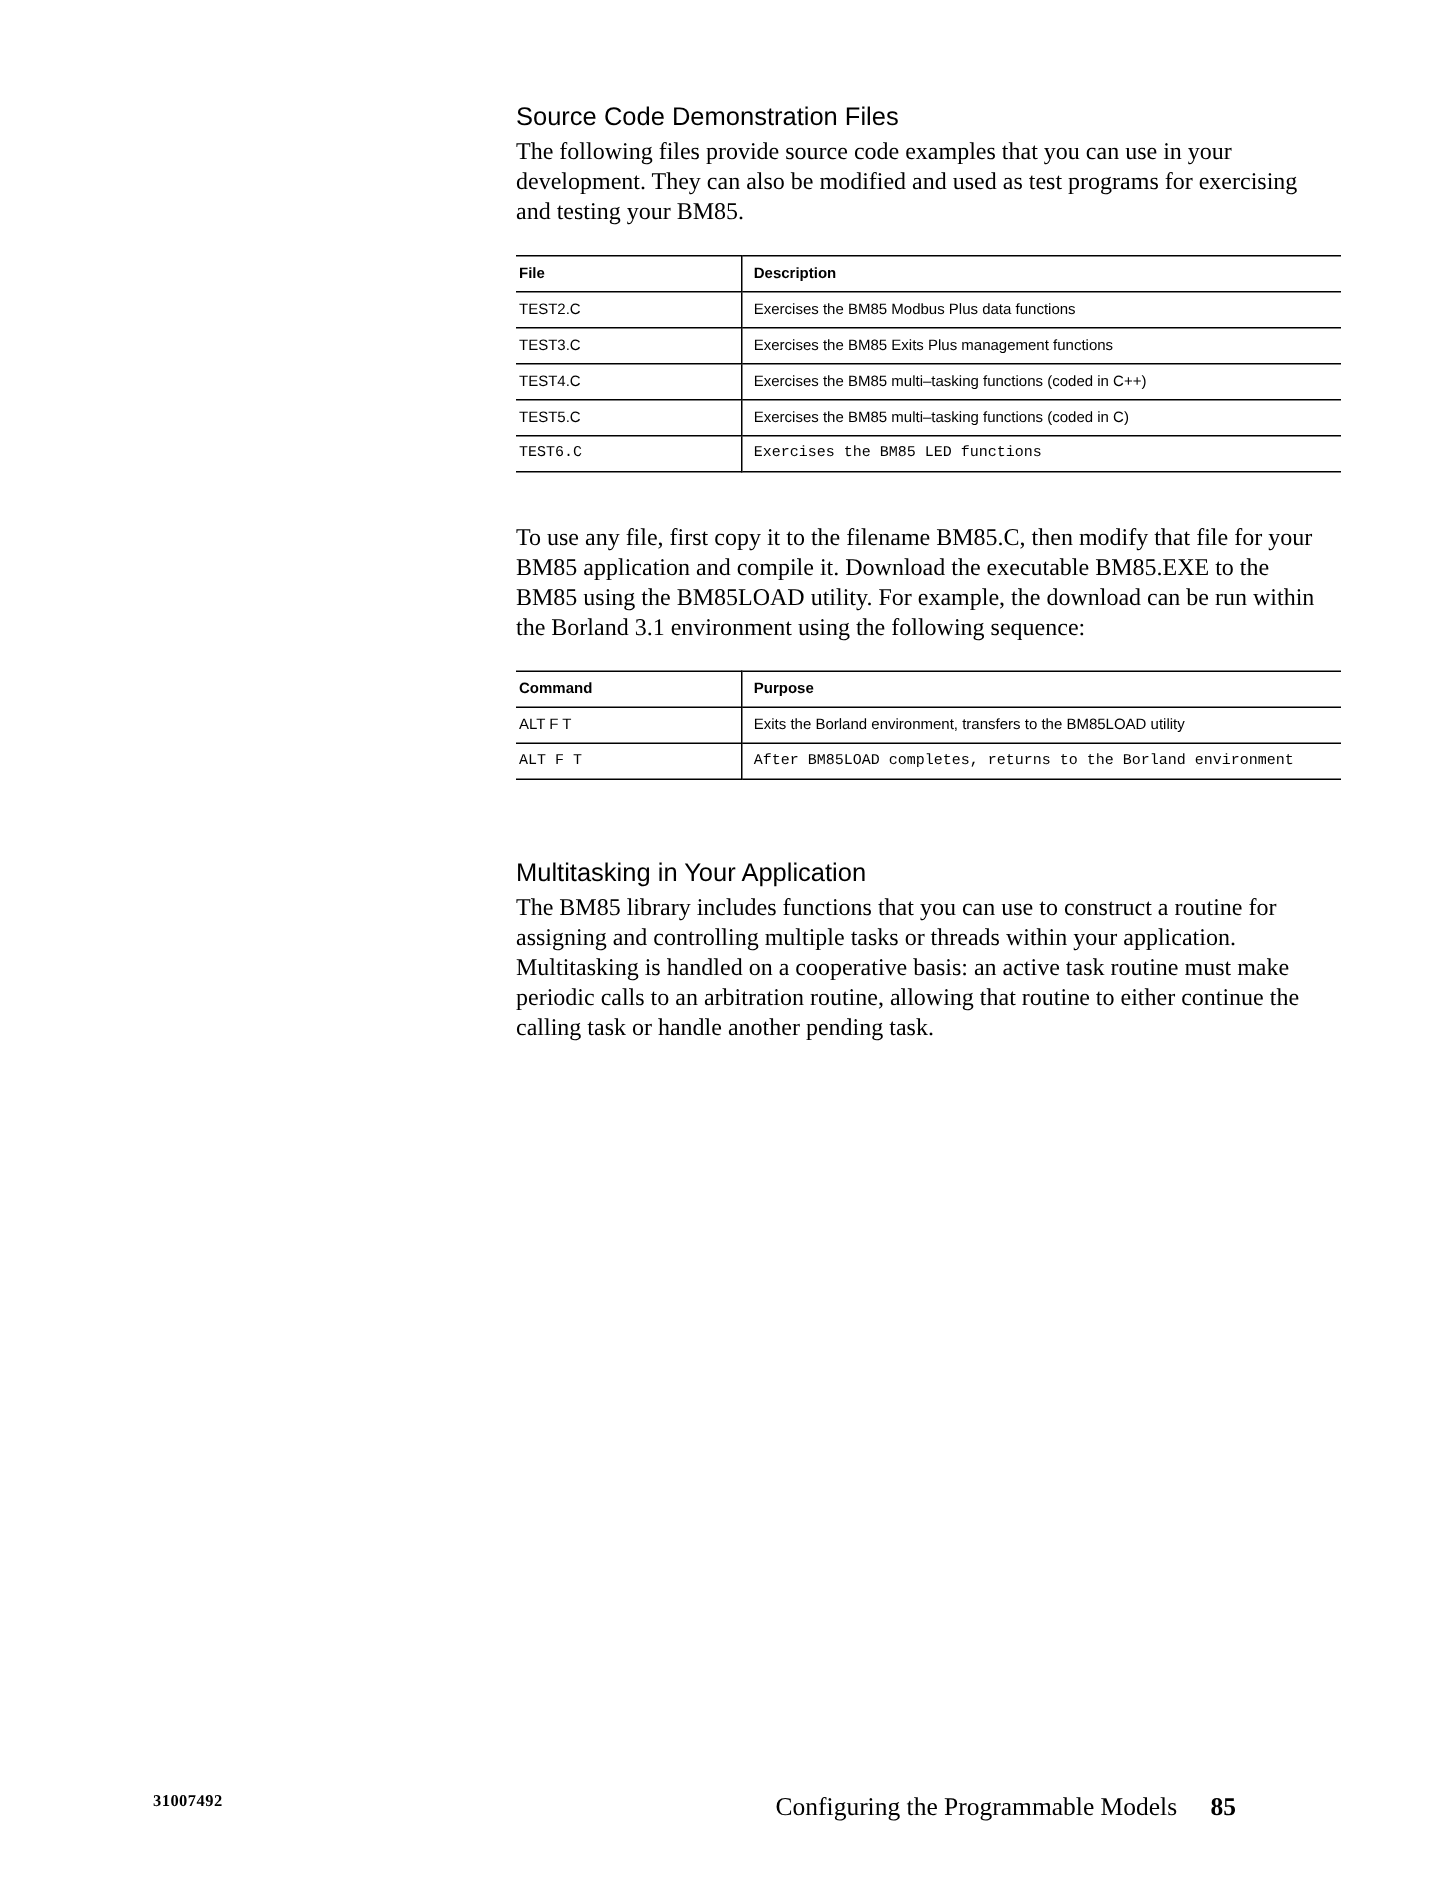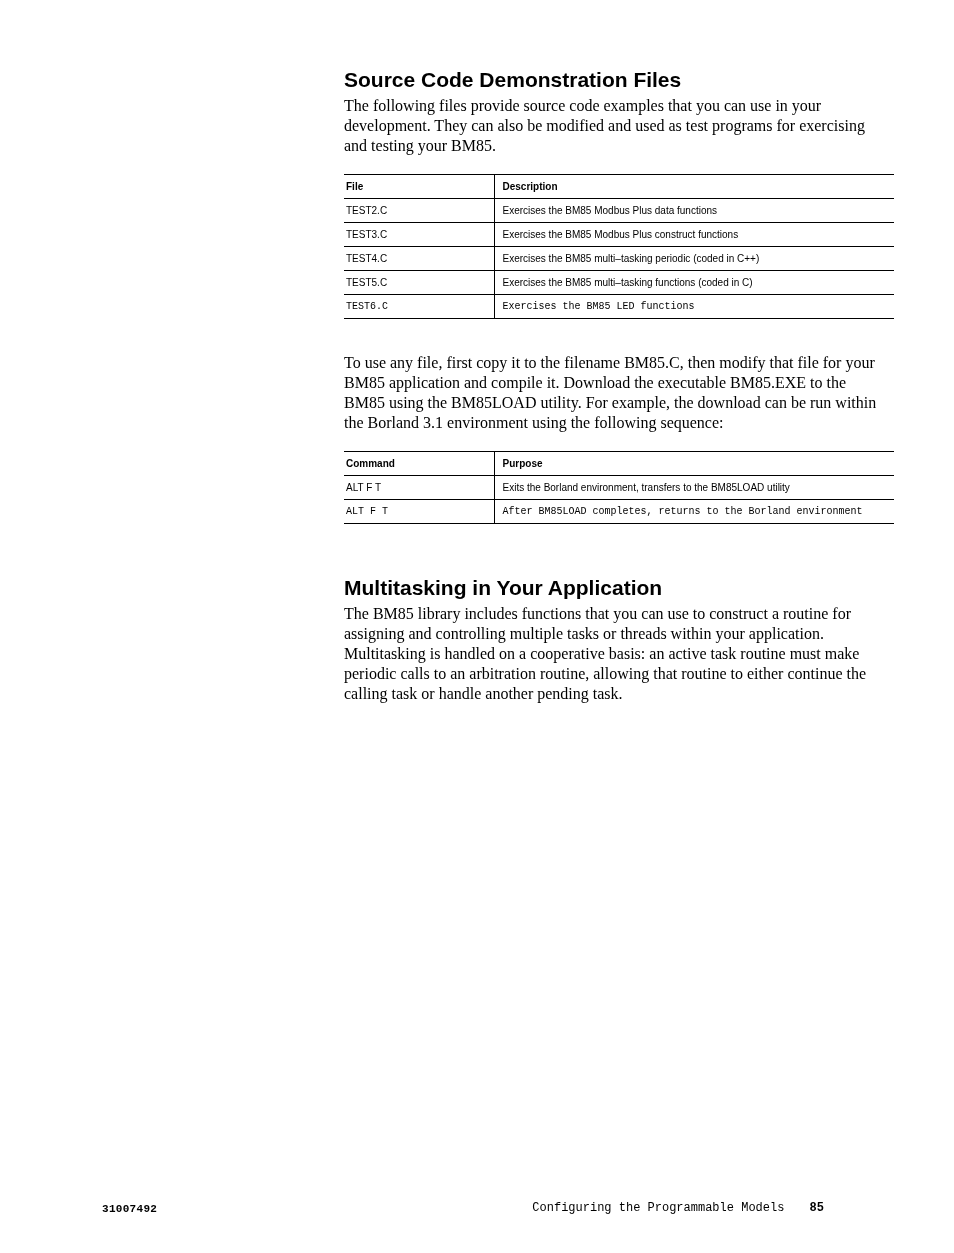--- a/index.html
+++ b/index.html
@@ -9,22 +9,22 @@
     background: #fff;
     font-family: "Times New Roman", Georgia, serif;
     color: #000;
     position: relative;
   }
   .page {
     padding: 68px 72px 0 88px;
   }
   .section-heading {
     font-family: "Helvetica Neue", Helvetica, Arial, sans-serif;
-    font-weight: 700;
-    font-size: 21px;
+    font-weight: 400;
+    font-size: 17px;
     margin-bottom: 4px;
     margin-left: 256px;
   }
   .body-text {
     margin-left: 256px;
     font-size: 16px;
     line-height: 1.25;
     margin-bottom: 18px;
   }
   .tbl {
@@ -51,31 +51,31 @@
   .multitask-heading {
     margin-top: 52px;
   }
   .footer {
     position: absolute;
     bottom: 38px;
     left: 0;
     width: 954px;
     display: flex;
     justify-content: space-between;
-    align-items: flex-end;
+    align-items: flex-start;
     padding: 0 130px 0 102px;
-    font-family: Liberation Mono, monospace;
+    font-family: Liberation Serif, serif;
   }
   .footer-left {
     font-size: 11px;
     font-weight: 700;
     letter-spacing: 0.3px;
   }
   .footer-right {
-    font-size: 12px;
+    font-size: 17px;
   }
   .footer-right .page-no {
     font-weight: 700;
     margin-left: 18px;
   }
 </style>
 </head>
 <body>
 
 <div class="page">
@@ -90,25 +90,25 @@
         <th class="col2">Description</th>
       </tr>
     </thead>
     <tbody>
       <tr>
         <td class="col1">TEST2.C</td>
         <td class="col2">Exercises the BM85 Modbus Plus data functions</td>
       </tr>
       <tr>
         <td class="col1">TEST3.C</td>
-        <td class="col2">Exercises the BM85 Modbus Plus construct functions</td>
+        <td class="col2">Exercises the BM85 Exits Plus management functions</td>
       </tr>
       <tr>
         <td class="col1">TEST4.C</td>
-        <td class="col2">Exercises the BM85 multi–tasking periodic (coded in C++)</td>
+        <td class="col2">Exercises the BM85 multi–tasking functions (coded in C++)</td>
       </tr>
       <tr>
         <td class="col1">TEST5.C</td>
         <td class="col2">Exercises the BM85 multi–tasking functions (coded in C)</td>
       </tr>
       <tr>
         <td class="col1">TEST6.C</td>
         <td class="col2">Exercises the BM85 LED functions</td>
       </tr>
     </tbody>

